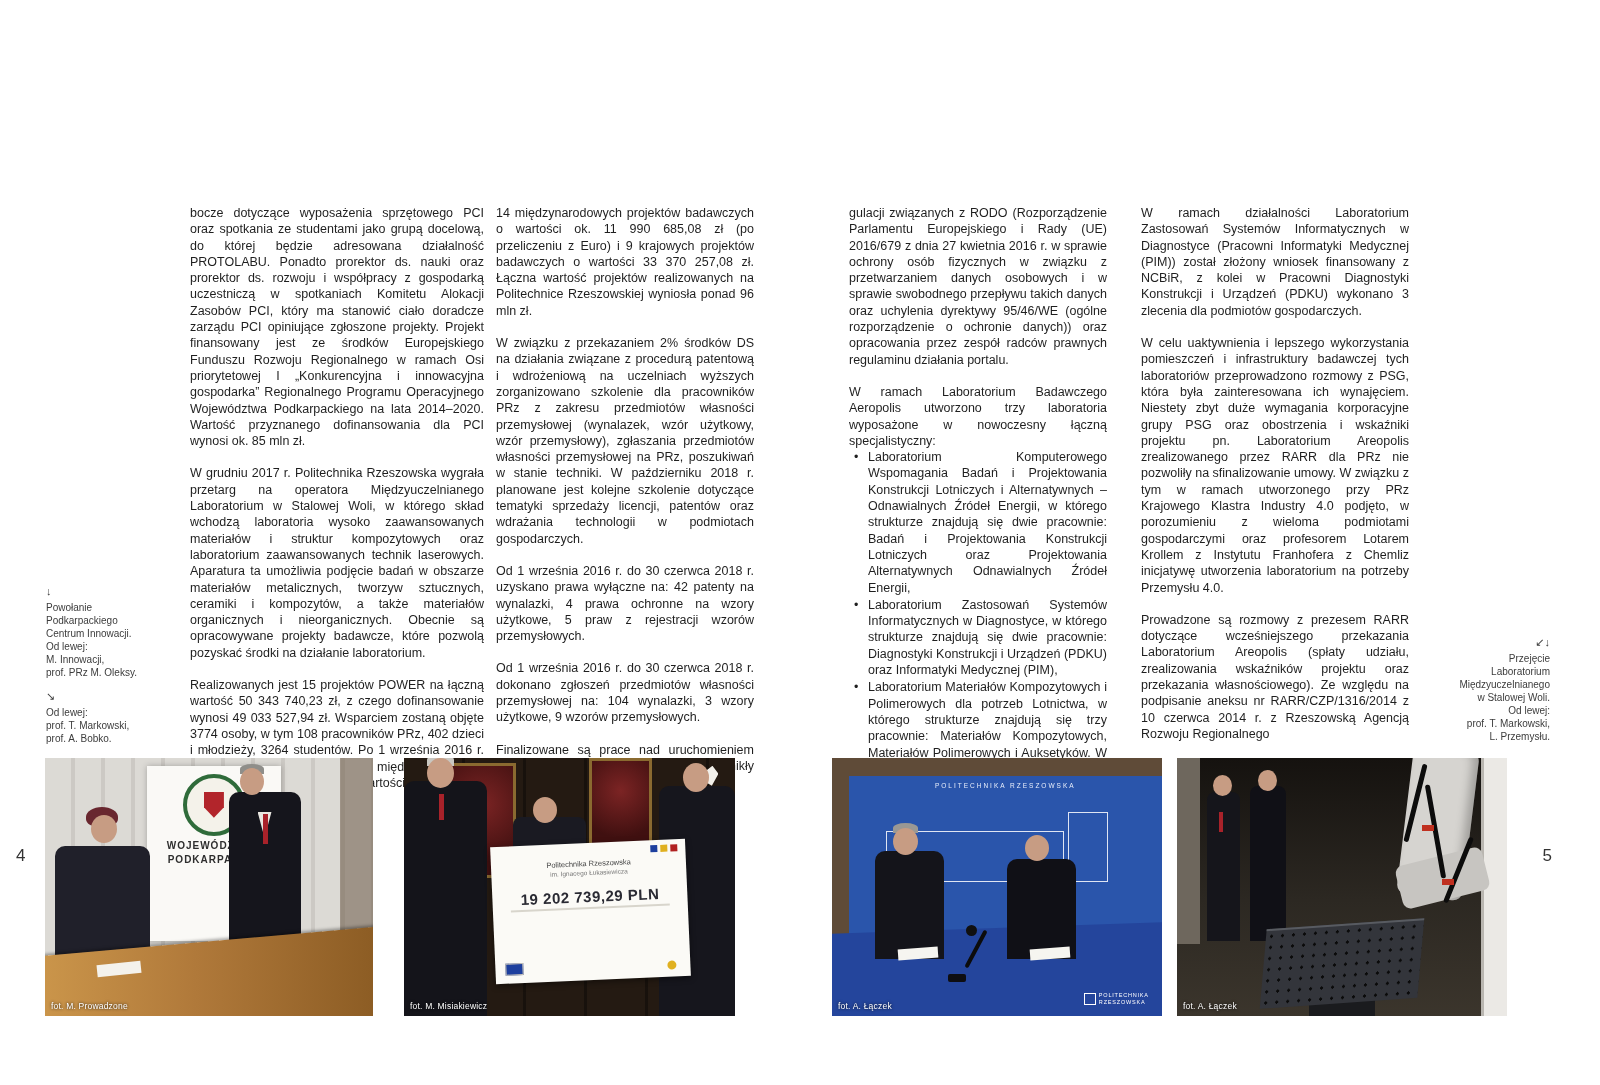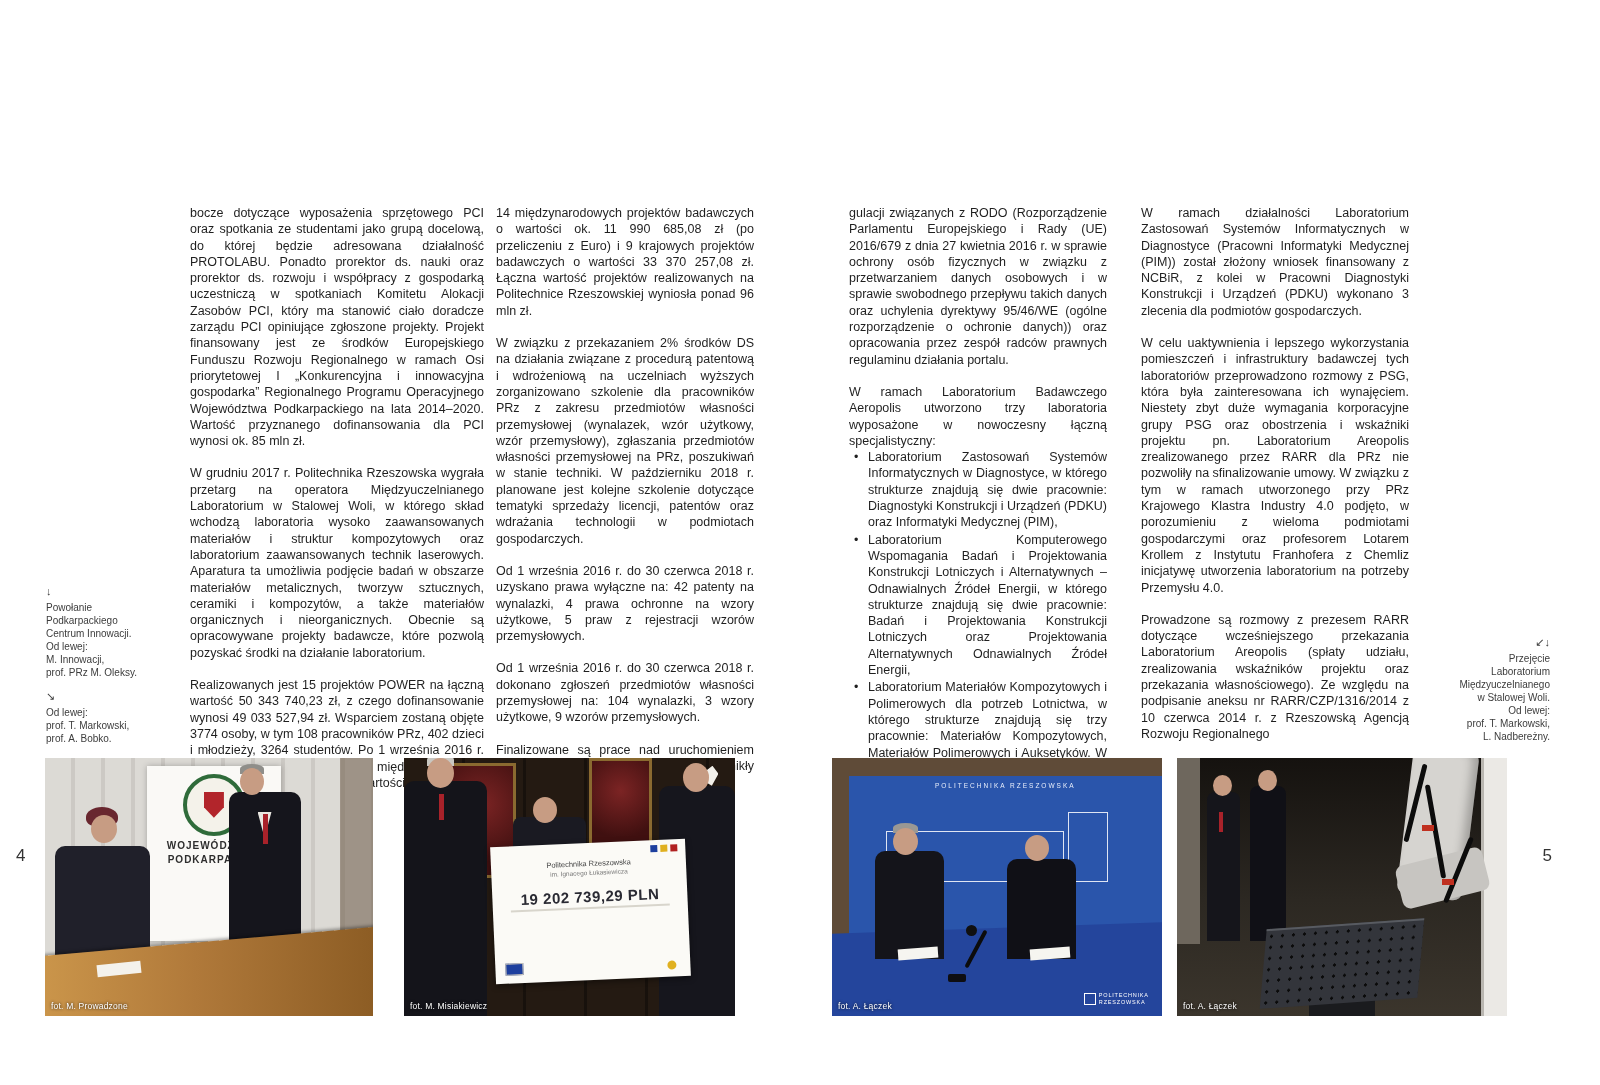--- a/index.html
+++ b/index.html
@@ -147,22 +147,22 @@
   <p>W związku z przekazaniem 2% środków DS na działania związane z procedurą patentową i wdrożeniową na uczelniach wyższych zorganizowano szkolenie dla pracowników PRz z zakresu przedmiotów własności przemysłowej (wynalazek, wzór użytkowy, wzór przemysłowy), zgłaszania przedmiotów własności przemysłowej na PRz, poszukiwań w stanie techniki. W październiku 2018 r. planowane jest kolejne szkolenie dotyczące tematyki sprzedaży licencji, patentów oraz wdrażania technologii w podmiotach gospodarczych.</p>
   <p>Od 1 września 2016 r. do 30 czerwca 2018 r. uzyskano prawa wyłączne na: 42 patenty na wynalazki, 4 prawa ochronne na wzory użytkowe, 5 praw z rejestracji wzorów przemysłowych.</p>
   <p>Od 1 września 2016 r. do 30 czerwca 2018 r. dokonano zgłoszeń przedmiotów własności przemysłowej na: 104 wynalazki, 3 wzory użytkowe, 9 wzorów przemysłowych.</p>
   <p>Finalizowane są prace nad uruchomieniem strony „Inżynier od zaraz”. Opóźnienia wynikły z konieczności zaimplementowania re-</p>
 </div>
 
 <div class="col" id="col3">
   <p>gulacji związanych z RODO (Rozporządzenie Parlamentu Europejskiego i Rady (UE) 2016/679 z dnia 27 kwietnia 2016 r. w sprawie ochrony osób fizycznych w związku z przetwarzaniem danych osobowych i w sprawie swobodnego przepływu takich danych oraz uchylenia dyrektywy 95/46/WE (ogólne rozporządzenie o ochronie danych)) oraz opracowania przez zespół radców prawnych regulaminu działania portalu.</p>
   <p style="margin-bottom:0">W ramach Laboratorium Badawczego Aeropolis utworzono trzy laboratoria wyposażone w nowoczesny łączną specjalistyczny:</p>
   <ul class="bullets">
+    <li>Laboratorium Komputerowego Wspomagania Badań i Projektowania Konstrukcji Lotniczych i Alternatywnych – Odnawialnych Źródeł Energii, w którego strukturze znajdują się dwie pracownie: Badań i Projektowania Konstrukcji Lotniczych oraz Projektowania Alternatywnych Odnawialnych Źródeł Energii,</li>
     <li>Laboratorium Zastosowań Systemów Informatycznych w Diagnostyce, w którego strukturze znajdują się dwie pracownie: Diagnostyki Konstrukcji i Urządzeń (PDKU) oraz Informatyki Medycznej (PIM),</li>
-    <li>Laboratorium Komputerowego Wspomagania Badań i Projektowania Konstrukcji Lotniczych i Alternatywnych – Odnawialnych Źródeł Energii, w którego strukturze znajdują się dwie pracownie: Badań i Projektowania Konstrukcji Lotniczych oraz Projektowania Alternatywnych Odnawialnych Źródeł Energii,</li>
     <li>Laboratorium Materiałów Kompozytowych i Polimerowych dla potrzeb Lotnictwa, w którego strukturze znajdują się trzy pracownie: Materiałów Kompozytowych, Materiałów Polimerowych i Auksetyków. W ramach tego laboratorium od 1września</li>
   </ul>
 </div>
 
 <div class="col" id="col4">
   <p>W ramach działalności Laboratorium Zastosowań Systemów Informatycznych w Diagnostyce (Pracowni Informatyki Medycznej (PIM)) został złożony wniosek finansowany z NCBiR, z kolei w Pracowni Diagnostyki Konstrukcji i Urządzeń (PDKU) wykonano 3 zlecenia dla podmiotów gospodarczych.</p>
   <p>W celu uaktywnienia i lepszego wykorzystania pomieszczeń i infrastruktury badawczej tych laboratoriów przeprowadzono rozmowy z PSG, która była zainteresowana ich wynajęciem. Niestety zbyt duże wymagania korporacyjne grupy PSG oraz obostrzenia i wskaźniki projektu pn. Laboratorium Areopolis zrealizowanego przez RARR dla PRz nie pozwoliły na sfinalizowanie umowy. W związku z tym w ramach utworzonego przy PRz Krajowego Klastra Industry 4.0 podjęto, w porozumieniu z wieloma podmiotami gospodarczymi oraz profesorem Lotarem Krollem z Instytutu Franhofera z Chemliz inicjatywę utworzenia laboratorium na potrzeby Przemysłu 4.0.</p>
   <p>Prowadzone są rozmowy z prezesem RARR dotyczące wcześniejszego przekazania Laboratorium Areopolis (spłaty udziału, zrealizowania wskaźników projektu oraz przekazania własnościowego). Ze względu na podpisanie aneksu nr RARR/CZP/1316/2014 z 10 czerwca 2014 r. z Rzeszowską Agencją Rozwoju Regionalnego</p>
 </div>
 
@@ -184,21 +184,21 @@
 </div>
 
 <div class="caption" id="caption-right">
   <span class="arrow">↙↓</span>
   <div>Przejęcie</div>
   <div>Laboratorium</div>
   <div>Międzyuczelnianego</div>
   <div>w Stalowej Woli.</div>
   <div>Od lewej:</div>
   <div>prof. T. Markowski,</div>
-  <div>L. Nadbereżny.</div>
+  <div>L. Przemysłu.</div>
 </div>
 
 <div class="pagenum" id="page-num-left">4</div>
 <div class="pagenum" id="page-num-right">5</div>
 
 <div class="photo" id="photo1">
   <div class="abs p1-wall"></div>
   <div class="abs p1-shade"></div>
   <div class="abs p1-banner">
     <div class="p1-crest"></div>

